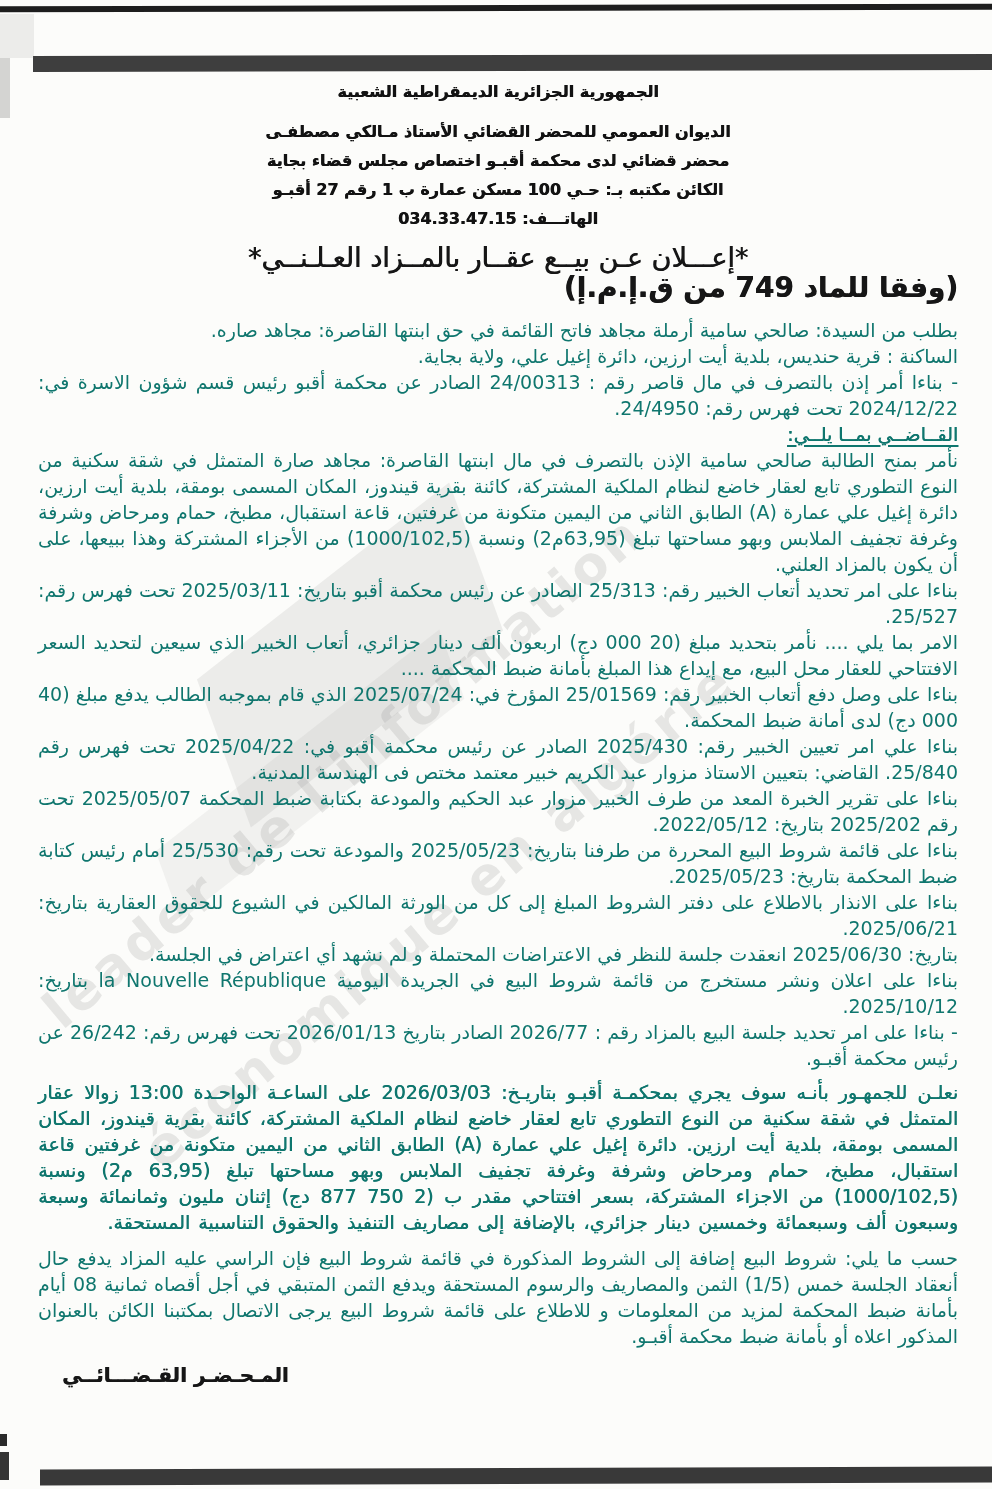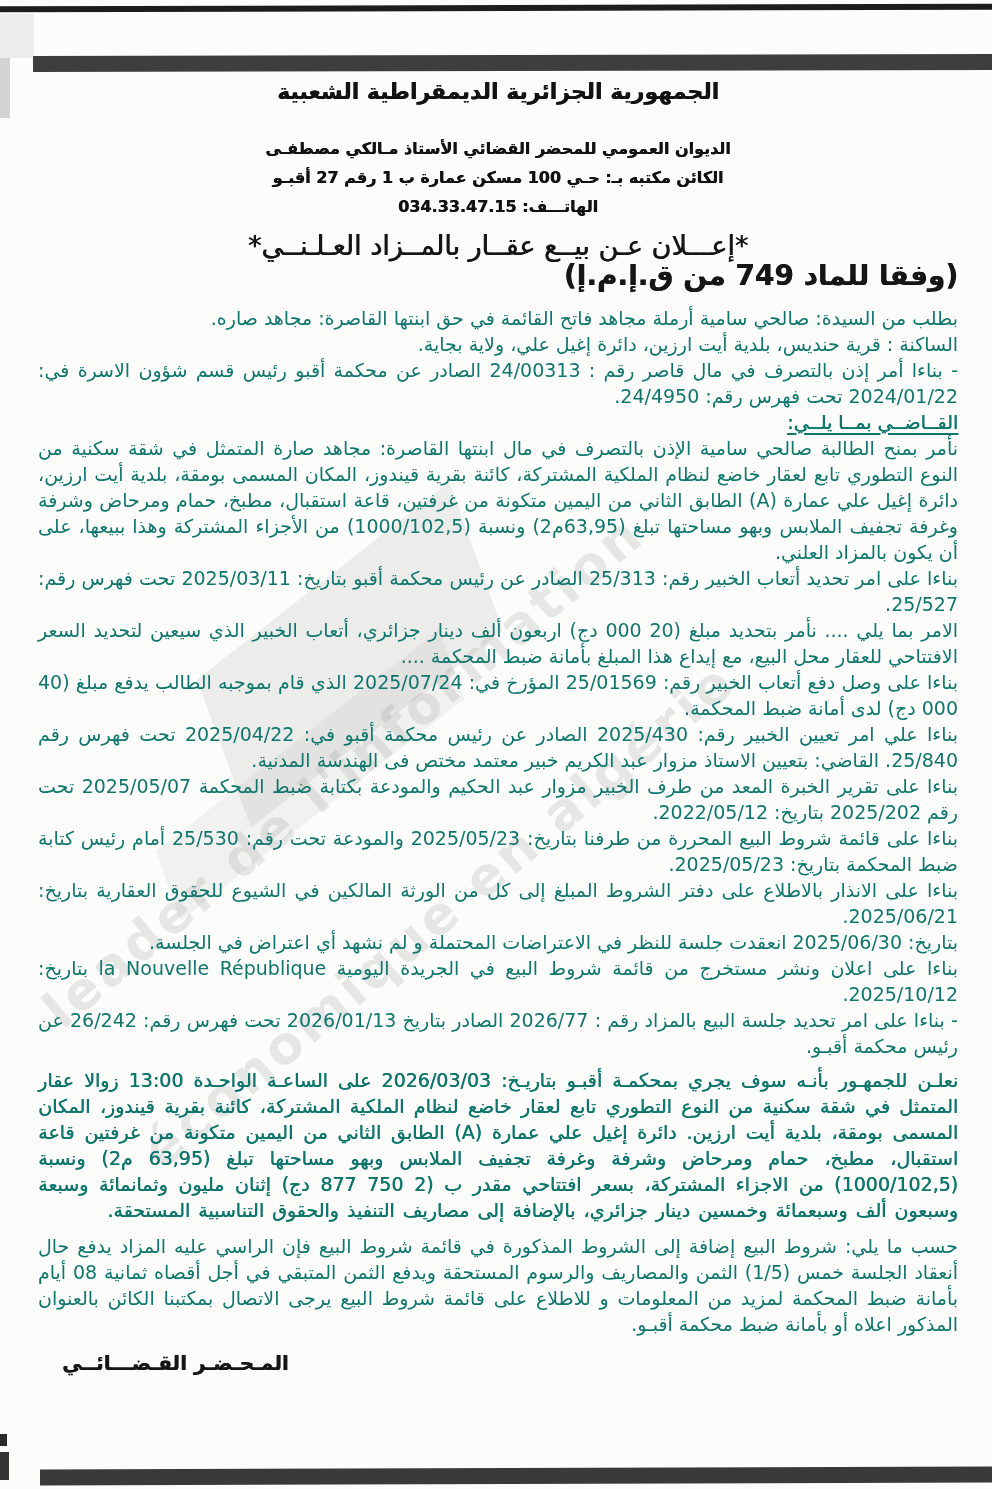--- a/index.html
+++ b/index.html
@@ -34,21 +34,21 @@
     font-size:52px;font-weight:bold;color:rgba(120,120,120,0.16);
     transform:rotate(-40deg);transform-origin:left bottom;letter-spacing:4px;}
   .wm-t1{left:30px;top:420px;}
   .wm-t2{left:130px;top:560px;}
 
   .content{
     position:absolute;top:78px;left:38px;right:34px;z-index:2;
     direction:rtl;
   }
   .doc-header{text-align:center;font-weight:bold;color:#121212;}
-  .h-main{font-size:22px;line-height:28px;margin-bottom:28px;text-shadow:0.5px 0 0 currentColor;}
+  .h-main{font-size:16px;line-height:28px;margin-bottom:11px;text-shadow:0.5px 0 0 currentColor;}
   .h-line{font-size:16px;line-height:29px;text-shadow:0.4px 0 0 currentColor;}
   .doc-title{
     text-align:center;font-weight:normal;font-size:27px;line-height:34px;
     margin-top:8px;text-shadow:0.7px 0 0 currentColor;letter-spacing:0.5px;
   }
   .doc-subtitle{
     text-align:right;font-weight:bold;font-size:28px;line-height:26px;
     text-shadow:0.5px 0 0 currentColor;
   }
   .doc-body{margin-top:16px;}
@@ -80,31 +80,32 @@
     <div class="wm-shape2"></div>
     <div class="wm-text wm-t1">leader de l'information</div>
     <div class="wm-text wm-t2">économique en algérie</div>
   </div>
 
   <div class="content">
 
     <div class="doc-header">
       <div class="h-main">الجمهورية الجزائرية الديمقراطية الشعبية</div>
       <div class="h-line">الديوان العمومي للمحضر القضائي الأستاذ مـالكي مصطفـى</div>
+      <div class="h-line">محضر قضائي لدى محكمة أقبـو اختصاص مجلس قضاء بجاية</div>
       <div class="h-line">الكائن مكتبه بـ: حـي 100 مسكن عمارة ب 1 رقم 27 أقبـو</div>
       <div class="h-line">الهاتـــف: 034.33.47.15</div>
     </div>
 
     <div class="doc-title">*إعـــلان عـن بيــع عقــار بالمــزاد العـلـنــي*</div>
     <div class="doc-subtitle">(وفقا للماد 749 من ق.إ.م.إ)</div>
 
     <div class="doc-body">
       <p>بطلب من السيدة: صالحي سامية أرملة مجاهد فاتح القائمة في حق ابنتها القاصرة: مجاهد صاره.</p>
       <p>الساكنة : قرية حنديس، بلدية أيت ارزين، دائرة إغيل علي، ولاية بجاية.</p>
-      <p>- بناءا أمر إذن بالتصرف في مال قاصر رقم : 24/00313 الصادر عن محكمة أقبو رئيس قسم شؤون الاسرة في: 2024/01/22 تحت فهرس رقم: 24/4950.</p>
+      <p>- بناءا أمر إذن بالتصرف في مال قاصر رقم : 24/00313 الصادر عن محكمة أقبو رئيس قسم شؤون الاسرة في: 2024/12/22 تحت فهرس رقم: 24/4950.</p>
       <p class="u-head">القــاضــي بمــا يلــي:</p>
       <p>نأمر بمنح الطالبة صالحي سامية الإذن بالتصرف في مال ابنتها القاصرة: مجاهد صارة المتمثل في شقة سكنية من النوع التطوري تابع لعقار خاضع لنظام الملكية المشتركة، كائنة بقرية قيندوز، المكان المسمى بومقة، بلدية أيت ارزين، دائرة إغيل علي عمارة (A) الطابق الثاني من اليمين متكونة من غرفتين، قاعة استقبال، مطبخ، حمام ومرحاض وشرفة وغرفة تجفيف الملابس وبهو مساحتها تبلغ (63,95م2) ونسبة (1000/102,5) من الأجزاء المشتركة وهذا ببيعها، على أن يكون بالمزاد العلني.</p>
       <p>بناءا على امر تحديد أتعاب الخبير رقم: 25/313 الصادر عن رئيس محكمة أقبو بتاريخ: 2025/03/11 تحت فهرس رقم: 25/527.</p>
       <p>الامر بما يلي .... نأمر بتحديد مبلغ (20 000 دج) اربعون ألف دينار جزائري، أتعاب الخبير الذي سيعين لتحديد السعر الافتتاحي للعقار محل البيع، مع إيداع هذا المبلغ بأمانة ضبط المحكمة ....</p>
       <p>بناءا على وصل دفع أتعاب الخبير رقم: 25/01569 المؤرخ في: 2025/07/24 الذي قام بموجبه الطالب يدفع مبلغ (40 000 دج) لدى أمانة ضبط المحكمة.</p>
       <p>بناءا علي امر تعيين الخبير رقم: 2025/430 الصادر عن رئيس محكمة أقبو في: 2025/04/22 تحت فهرس رقم 25/840. القاضي: بتعيين الاستاذ مزوار عبد الكريم خبير معتمد مختص فى الهندسة المدنية.</p>
       <p>بناءا على تقرير الخبرة المعد من طرف الخبير مزوار عبد الحكيم والمودعة بكتابة ضبط المحكمة 2025/05/07 تحت رقم 2025/202 بتاريخ: 2022/05/12.</p>
       <p>بناءا على قائمة شروط البيع المحررة من طرفنا بتاريخ: 2025/05/23 والمودعة تحت رقم: 25/530 أمام رئيس كتابة ضبط المحكمة بتاريخ: 2025/05/23.</p>
       <p>بناءا على الانذار بالاطلاع على دفتر الشروط المبلغ إلى كل من الورثة المالكين في الشيوع للحقوق العقارية بتاريخ: 2025/06/21.</p>
       <p>بتاريخ: 2025/06/30 انعقدت جلسة للنظر في الاعتراضات المحتملة و لم نشهد أي اعتراض في الجلسة.</p>

